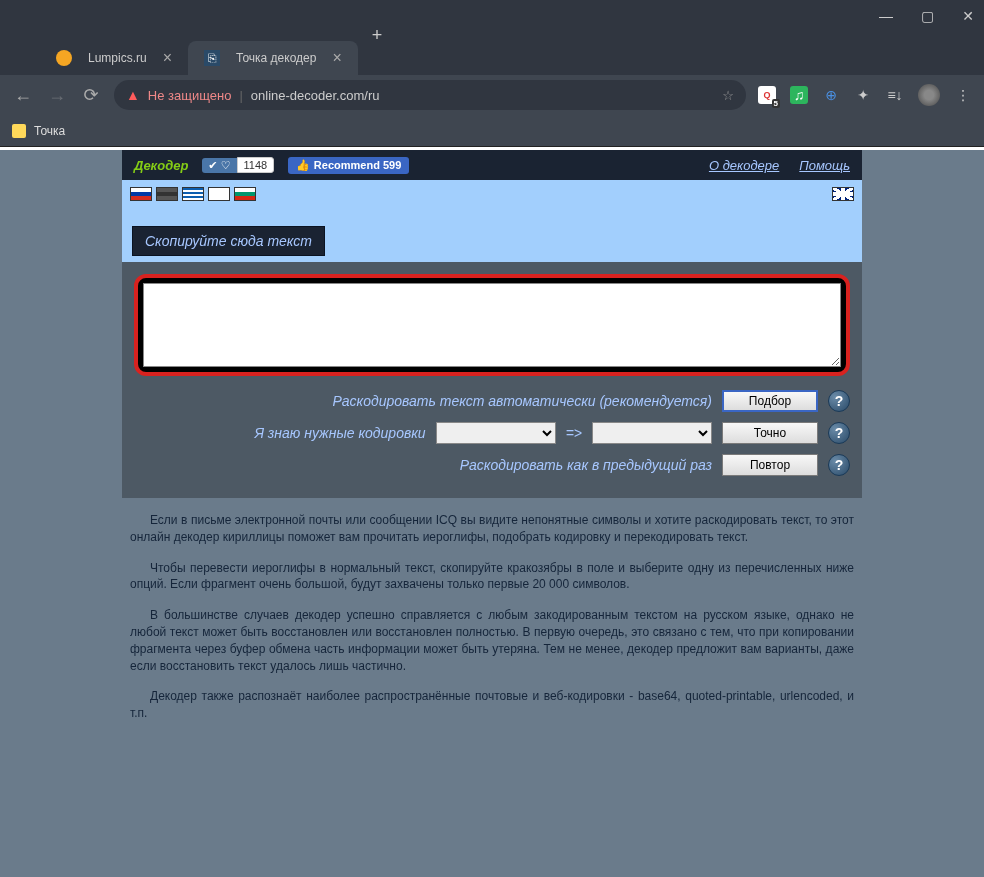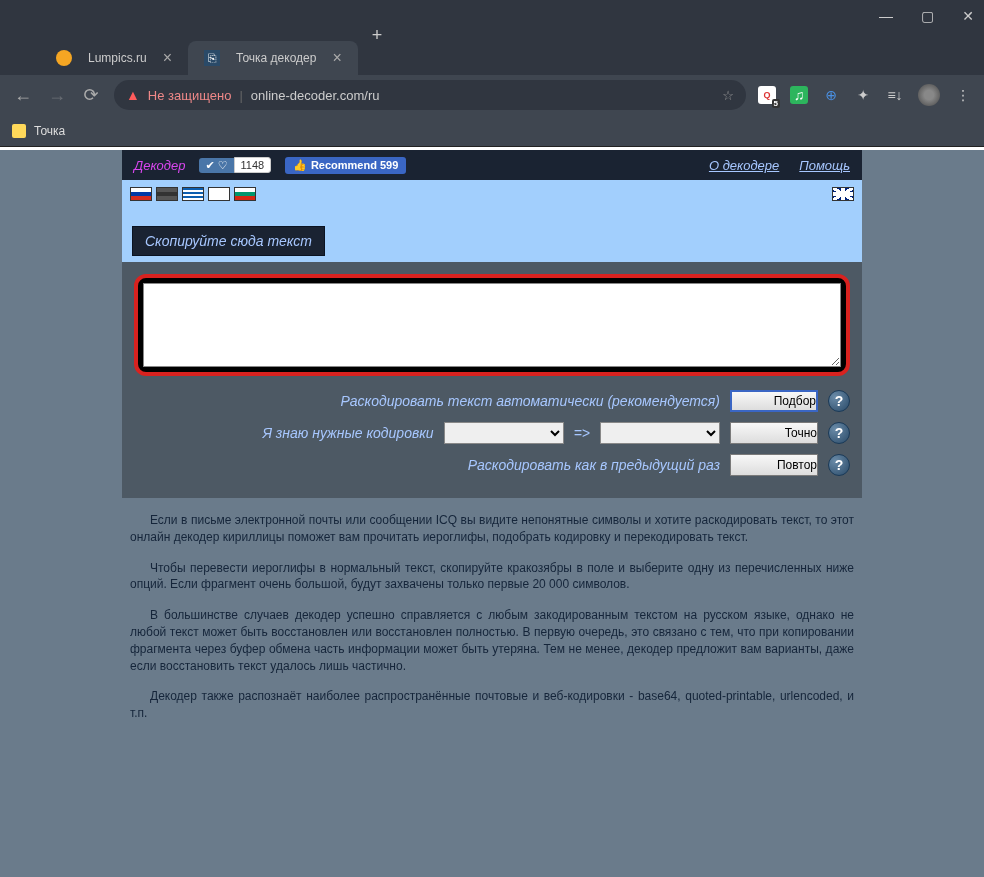--- a/index.html
+++ b/index.html
@@ -30,21 +30,21 @@
 .avatar { width: 22px; height: 22px; border-radius: 50%; background: radial-gradient(circle, #888 30%, #444); }
 
 .bookmarks { background: #3f4650; height: 32px; display: flex; align-items: center; padding: 0 12px; gap: 8px; color: #ddd; font-size: 12px; border-bottom: 1px solid #222; }
 .bm-icon { width: 14px; height: 14px; background: #ffd95a; border-radius: 2px; }
 
 
 .page { background: #6a7b8b; width: 100%; height: calc(877px - 75px - 40px - 32px - 3px); margin-top: 3px; display: flex; justify-content: center; overflow: hidden; }
 .container { width: 740px; }
 
 .topbar { background: #1a2332; height: 30px; display: flex; align-items: center; padding: 0 12px; gap: 14px; font-size: 13px; }
-.logo { color: #d946ef; font-style: italic; font-weight: normal; }
+.logo { color: #84cc16; font-style: italic; font-weight: bold; }
 .vk-badge { display: flex; align-items: center; }
 .vk-btn { background: #4a76a8; color: #fff; padding: 1px 6px; border-radius: 3px 0 0 3px; font-size: 11px; }
 .vk-count { background: #fff; color: #333; padding: 1px 6px; border-radius: 0 3px 3px 0; font-size: 11px; border: 1px solid #ccc; }
 .fb-btn { background: #3a66c4; color: #fff; padding: 2px 8px; border-radius: 3px; font-size: 11px; font-weight: bold; display: flex; gap: 4px; }
 .top-links { margin-left: auto; display: flex; gap: 20px; }
 .top-links a { color: #a7c7ff; text-decoration: underline; font-style: italic; cursor: pointer; }
 
 .flags-row { background: #a2cffd; height: 28px; display: flex; align-items: center; padding: 0 8px; gap: 4px; }
 .flag { width: 22px; height: 14px; border: 1px solid #333; display: inline-block; }
 .flag-ru { background: linear-gradient(#fff 33%, #0039a6 33%, #0039a6 67%, #d52b1e 67%); }
@@ -61,21 +61,21 @@
 .form-area { background: #4d5964; padding: 12px; }
 .textarea-wrap { border: 4px solid #d9221f; border-radius: 12px; background: #000; padding: 3px; }
 .textarea-inner { background: #000; padding: 2px; border-radius: 6px; }
 textarea { width: 100%; height: 84px; background: #fff; border: 1px solid #888; resize: vertical; font-family: Arial; font-size: 13px; padding: 2px; display: block; }
 
 .controls { margin-top: 14px; }
 .row { display: flex; align-items: center; justify-content: flex-end; gap: 10px; margin-bottom: 10px; font-size: 14px; }
 .row-label { color: #a7c7ff; font-style: italic; text-align: right; }
 .row select { width: 120px; height: 22px; background: #efefef; border: 1px solid #888; font-size: 12px; }
 .arrow-between { color: #a7c7ff; font-style: italic; }
-.action-btn { width: 88px; height: 22px; background: linear-gradient(#f8f8f8, #ddd); border: 1px solid #7a7a7a; font-size: 12px; cursor: pointer; text-align: right; }
+.action-btn { width: 96px; height: 22px; background: linear-gradient(#f8f8f8, #ddd); border: 1px solid #7a7a7a; font-size: 12px; cursor: pointer; }
 .action-btn.primary { border: 2px solid #3a66c4; }
 .help-btn { width: 22px; height: 22px; border-radius: 50%; background: radial-gradient(circle at 30% 30%, #6a8ba8, #2a4a68); color: #fff; font-weight: bold; display: inline-flex; align-items: center; justify-content: center; cursor: pointer; font-size: 14px; border: 1px solid #1a3a58; }
 
 .body-text { padding: 14px 8px; font-size: 12px; line-height: 1.4; color: #15253a; }
 .body-text p { margin-bottom: 14px; text-indent: 20px; text-align: justify; }
 </style>
 </head>
 <body>
 
 <div class="titlebar">

